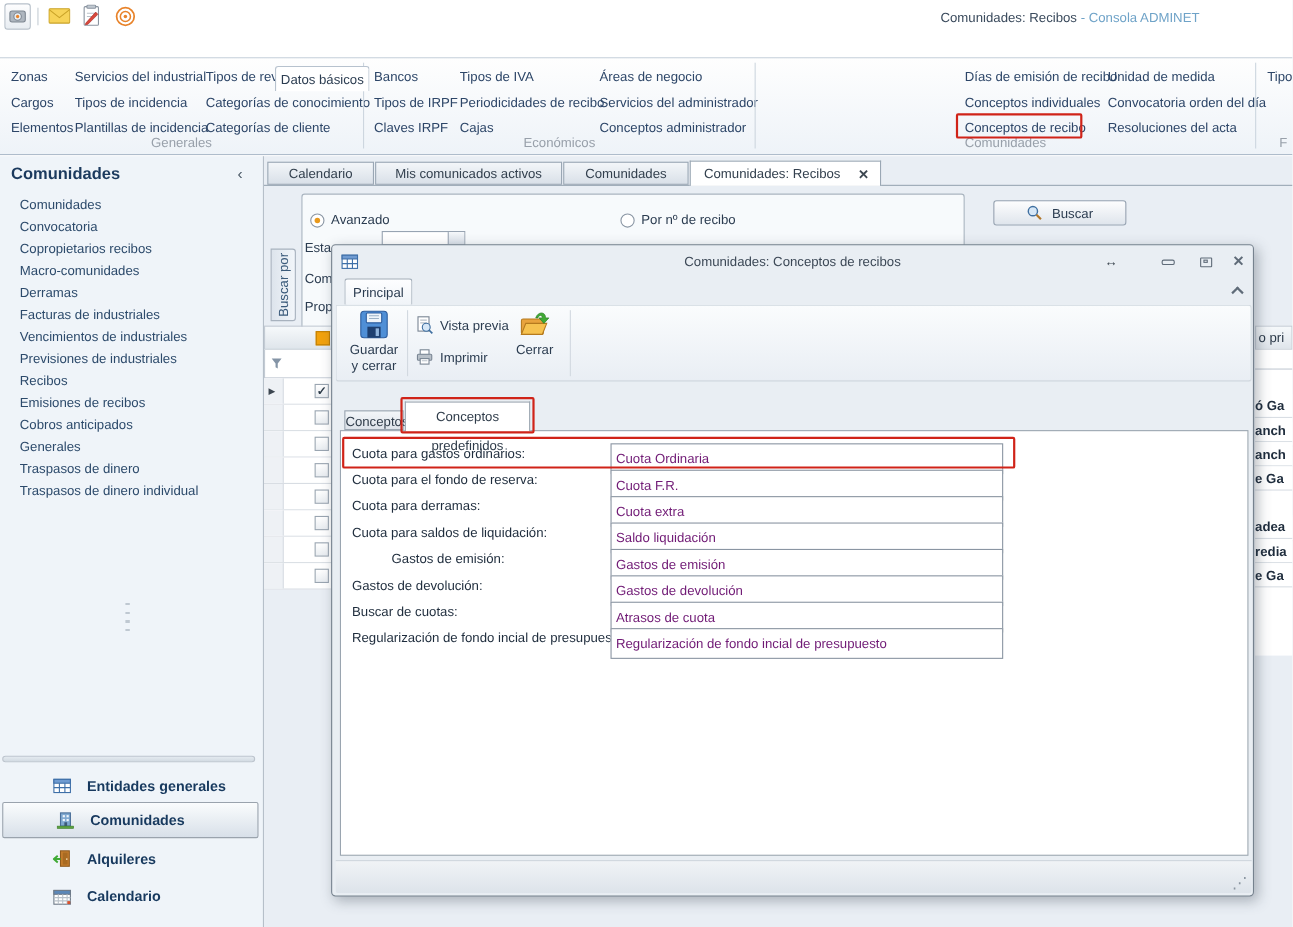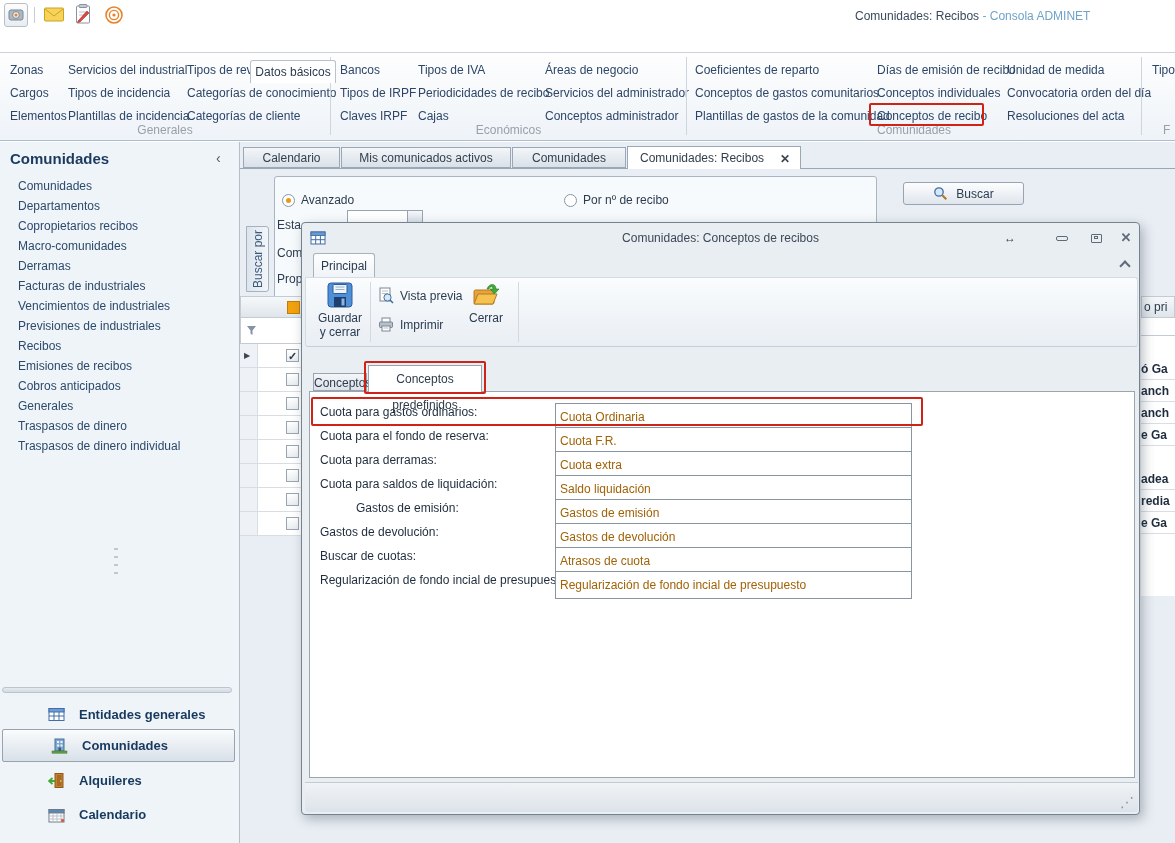--- a/index.html
+++ b/index.html
@@ -42,21 +42,21 @@
 .rcell{position:absolute;left:1141px;width:34px;height:22px;border-bottom:1px solid #d9dee4;background:#fff;font-weight:bold;color:#1e2c3c;line-height:22px;overflow:hidden;}
 
 .dialog{left:301px;top:222px;width:839px;height:593px;background:#e9eef3;border:1px solid #76828e;border-radius:4px;box-shadow:3px 4px 12px rgba(50,60,75,.35);z-index:10;}
 .dlg-tab{background:linear-gradient(#fdfeff,#f0f4f8);border:1px solid #a8b2bc;border-bottom:none;border-radius:3px 3px 0 0;text-align:center;}
 .dlg-ribbon{position:absolute;left:3px;top:54px;width:833px;height:70px;background:linear-gradient(#fafcfd,#e9eef4);border:1px solid #d5dce2;border-bottom:1px solid #c6ced6;border-radius:0 3px 3px 3px;}
 .bigbtn{position:absolute;display:flex;flex-direction:column;align-items:center;justify-content:flex-start;gap:2px;width:56px;height:64px;cursor:pointer;text-align:center;color:#2b3c50;}
 .smallbtn{position:absolute;display:flex;align-items:center;gap:6px;cursor:pointer;color:#2b3c50;justify-content:center;}
 .ctab{position:absolute;background:linear-gradient(#f3f6f9,#dde3ea);border:1px solid #9aa5b0;color:#2f3c4a;text-align:center;cursor:pointer;}
 .ctab.active{background:#fff;border-bottom:none;z-index:2;}
 .fldlabel{position:absolute;left:10px;height:19px;line-height:19px;color:#1e2c3c;white-space:nowrap;}
-.fldinput{position:absolute;left:245px;width:357px;height:28px;border:1px solid #8a95a2;font-size:12px;padding:0 4px;color:#a16207;background:#fff;}
+.fldinput{position:absolute;left:245px;width:357px;height:28px;border:1px solid #8a95a2;font-size:12px;padding:0 4px;color:#701a75;background:#fff;}
 .winbtn{position:absolute;cursor:pointer;display:flex;align-items:center;justify-content:center;color:#5f6b78;}
 .chev{width:8px;height:8px;border-top:2px solid #5f6b78;border-right:2px solid #5f6b78;transform:rotate(-45deg);}
 </style>
 </head>
 <body>
 
 <div class="abs" style="left:0;top:0;width:1175px;height:30px;background:#fff;">
   <div class="abs qbtn" style="left:4px;top:3px;">
     <span class="qicon">
       <svg width="16" height="16" viewBox="0 0 16 16">
@@ -144,25 +144,20 @@
     <div class="rcol" style="left:87px;">
       <span class="rlink">Tipos de IVA</span>
       <span class="rlink">Periodicidades de recibo</span>
       <span class="rlink">Cajas</span>
     </div>
     <div class="rgl">Económicos</div>
   </div>
   <div class="rsep" style="left:686px;"></div>
 
   <div class="abs" style="left:687px;top:0;width:454px;height:87px;">
-    <div class="rcol" style="left:8px;">
-      <span class="rlink">Coeficientes de reparto</span>
-      <span class="rlink">Conceptos de gastos comunitarios</span>
-      <span class="rlink">Plantillas de gastos de la comunidad</span>
-    </div>
     <div class="rcol" style="left:190px;">
       <span class="rlink">Días de emisión de recibo</span>
       <span class="rlink">Conceptos individuales</span>
       <span class="rlink">Conceptos de recibo</span>
     </div>
     <div class="rcol" style="left:320px;">
       <span class="rlink">Unidad de medida</span>
       <span class="rlink">Convocatoria orden del día</span>
       <span class="rlink">Resoluciones del acta</span>
     </div>
@@ -178,21 +173,21 @@
   </div>
 
   <div class="abs redbox" style="left:869px;top:50px;width:115px;height:23px;z-index:2;"></div>
 </div>
 
 <div class="abs" style="left:0;top:142px;width:240px;height:701px;background:#eff4f9;border-right:1px solid #b6bfc9;">
   <div class="abs txt" style="left:10px;top:8px;font-size:15px;font-weight:bold;color:#1b3a5e;">Comunidades</div>
   <div class="abs" style="left:216px;top:8px;font-size:14px;color:#4a5866;cursor:pointer;">‹</div>
   <div class="abs" style="left:18px;top:34px;">
     <div class="side-item">Comunidades</div>
-    <div class="side-item">Departamentos</div>
+    <div class="side-item">Convocatoria</div>
     <div class="side-item">Copropietarios recibos</div>
     <div class="side-item">Macro-comunidades</div>
     <div class="side-item">Derramas</div>
     <div class="side-item">Facturas de industriales</div>
     <div class="side-item">Vencimientos de industriales</div>
     <div class="side-item">Previsiones de industriales</div>
     <div class="side-item">Recibos</div>
     <div class="side-item">Emisiones de recibos</div>
     <div class="side-item">Cobros anticipados</div>
     <div class="side-item">Generales</div>

